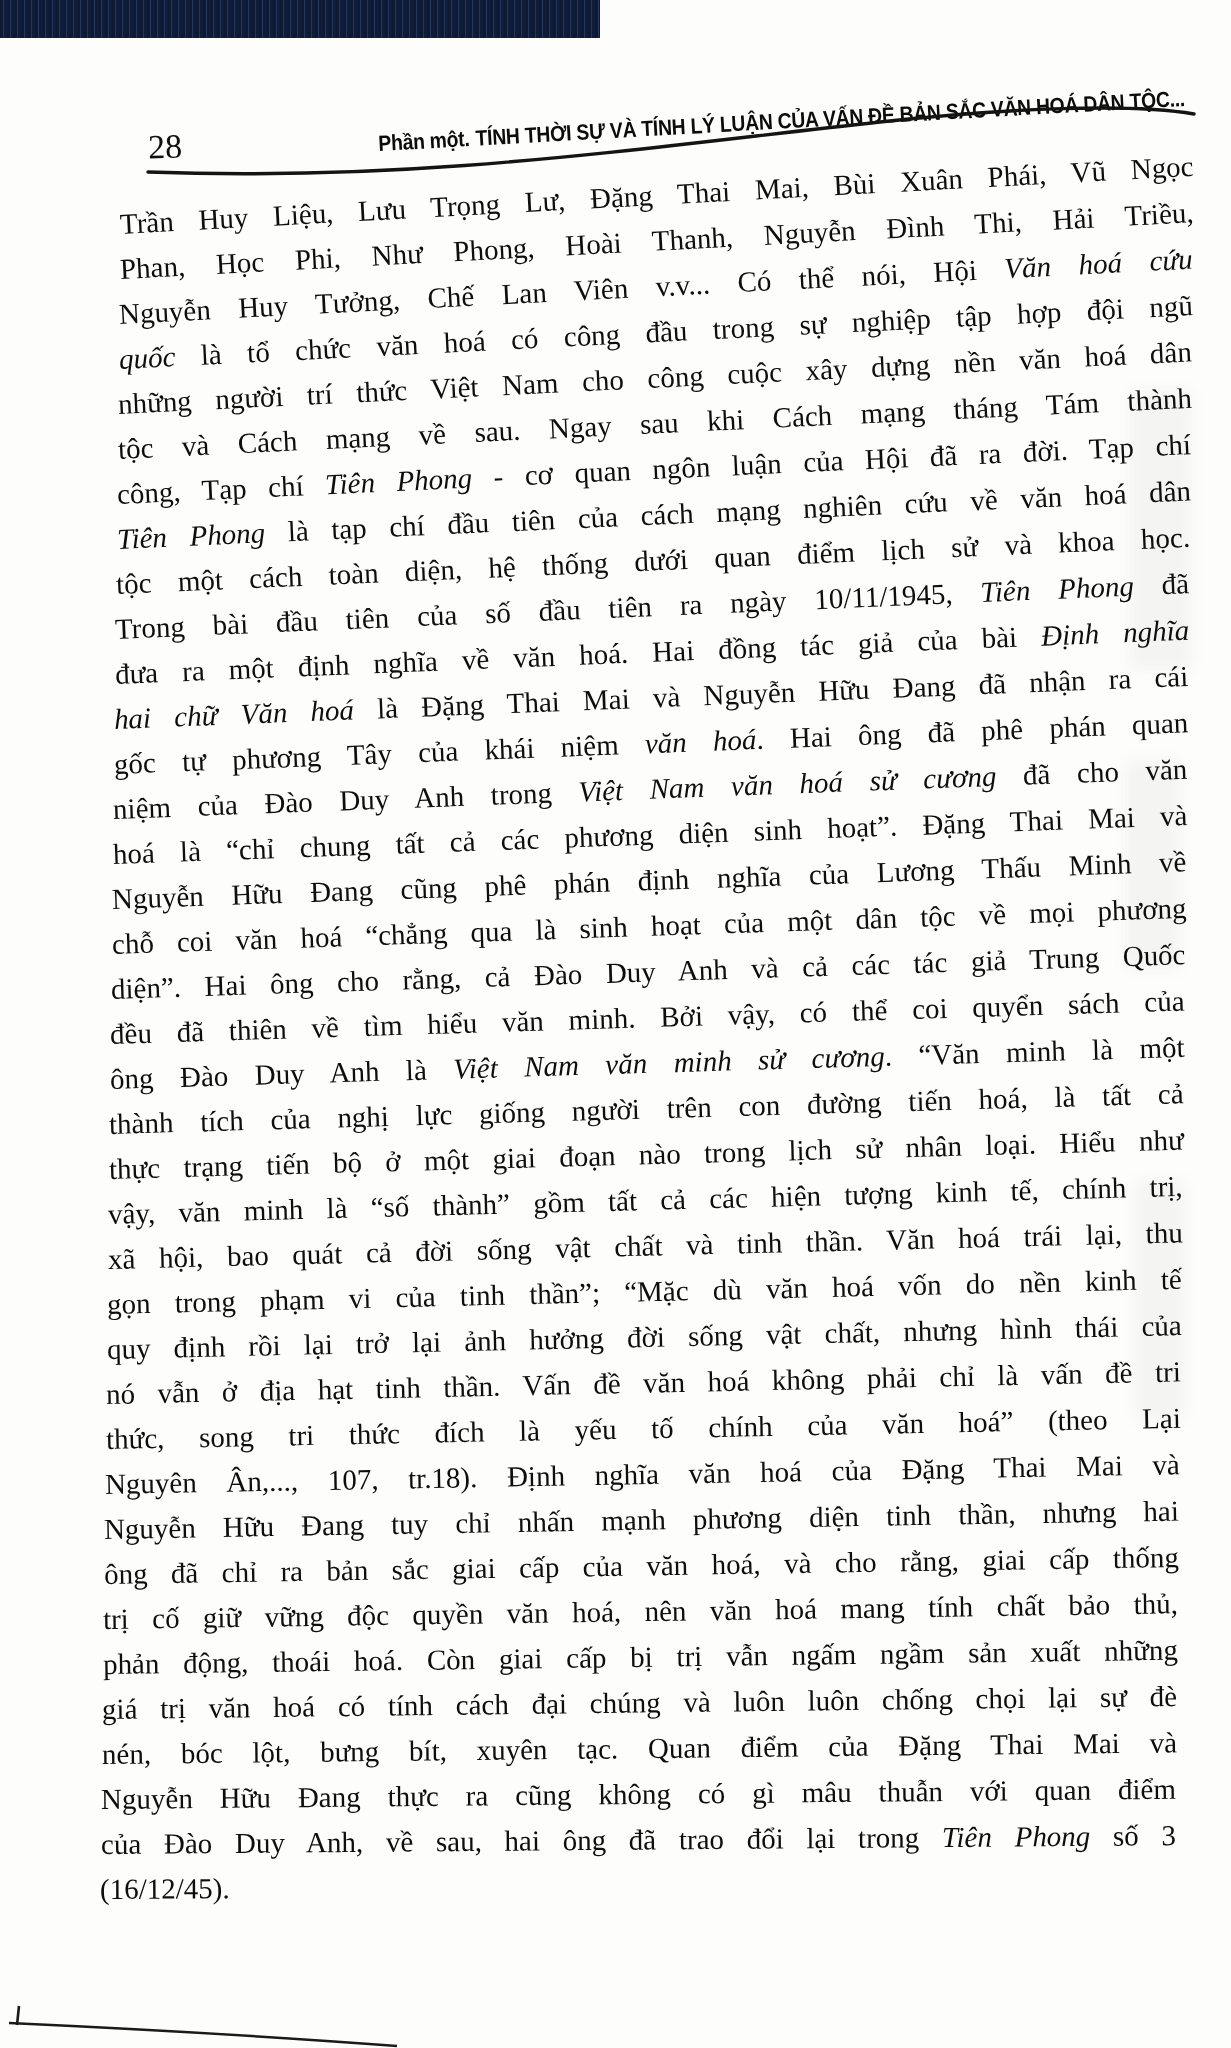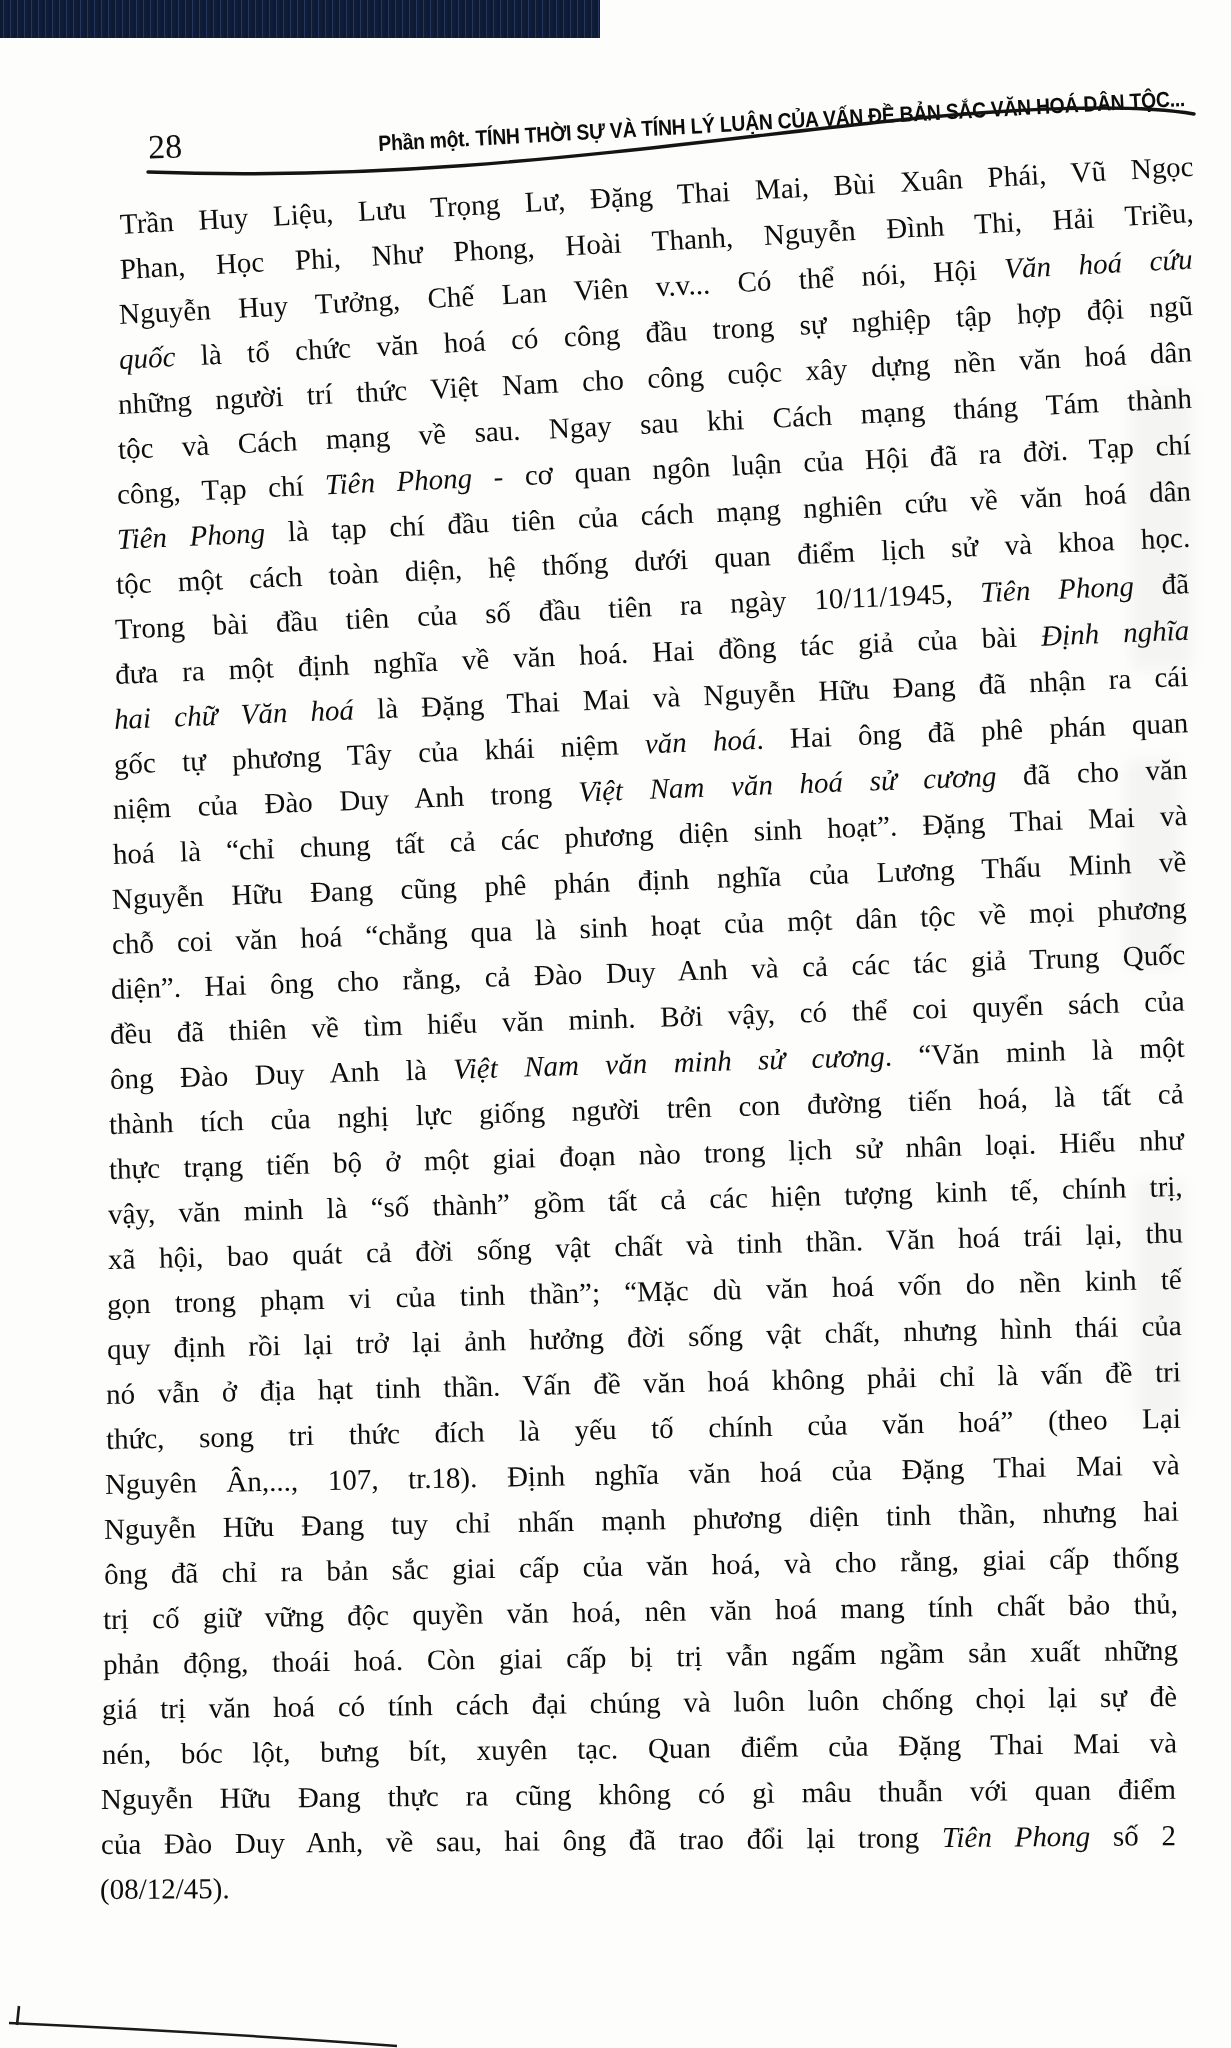--- a/index.html
+++ b/index.html
@@ -109,17 +109,17 @@
       <div class="text-line" style="top: 1372px; left: 106.05px; transform: rotate(-1.202deg);"><span>nó vẫn ở địa hạt tinh thần. Vấn đề văn hoá không phải chỉ là vấn đề tri</span></div>
       <div class="text-line" style="top: 1417px; left: 105.5px; transform: rotate(-1.129deg);"><span>thức, song tri thức đích là yếu tố chính của văn hoá” (theo Lại</span></div>
       <div class="text-line" style="top: 1462px; left: 104.95px; transform: rotate(-1.056deg);"><span>Nguyên Ân,..., 107, tr.18). Định nghĩa văn hoá của Đặng Thai Mai và</span></div>
       <div class="text-line" style="top: 1507px; left: 104.4px; transform: rotate(-0.983deg);"><span>Nguyễn Hữu Đang tuy chỉ nhấn mạnh phương diện tinh thần, nhưng hai</span></div>
       <div class="text-line" style="top: 1552px; left: 103.85px; transform: rotate(-0.91deg);"><span>ông đã chỉ ra bản sắc giai cấp của văn hoá, và cho rằng, giai cấp thống</span></div>
       <div class="text-line" style="top: 1597px; left: 103.3px; transform: rotate(-0.837deg);"><span>trị cố giữ vững độc quyền văn hoá, nên văn hoá mang tính chất bảo thủ,</span></div>
       <div class="text-line" style="top: 1642px; left: 102.75px; transform: rotate(-0.764deg);"><span>phản động, thoái hoá. Còn giai cấp bị trị vẫn ngấm ngầm sản xuất những</span></div>
       <div class="text-line" style="top: 1687px; left: 102.2px; transform: rotate(-0.691deg);"><span>giá trị văn hoá có tính cách đại chúng và luôn luôn chống chọi lại sự đè</span></div>
       <div class="text-line" style="top: 1732px; left: 101.65px; transform: rotate(-0.618deg);"><span>nén, bóc lột, bưng bít, xuyên tạc. Quan điểm của Đặng Thai Mai và</span></div>
       <div class="text-line" style="top: 1777px; left: 101.1px; transform: rotate(-0.545deg);"><span>Nguyễn Hữu Đang thực ra cũng không có gì mâu thuẫn với quan điểm</span></div>
-      <div class="text-line" style="top: 1822px; left: 100.55px; transform: rotate(-0.472deg);"><span>của Đào Duy Anh, về sau, hai ông đã trao đổi lại trong </span><span class="it">Tiên Phong</span><span> số 2</span></div>
-      <div class="text-line last" style="top: 1867px; left: 100px; transform: rotate(-0.399deg);"><span>(08/12/45).</span></div>
+      <div class="text-line" style="top: 1822px; left: 100.55px; transform: rotate(-0.472deg);"><span>của Đào Duy Anh, về sau, hai ông đã trao đổi lại trong </span><span class="it">Tiên Phong</span><span> số 3</span></div>
+      <div class="text-line last" style="top: 1867px; left: 100px; transform: rotate(-0.399deg);"><span>(16/12/45).</span></div>
     </div>
 
 </div>
 
 </body></html>

